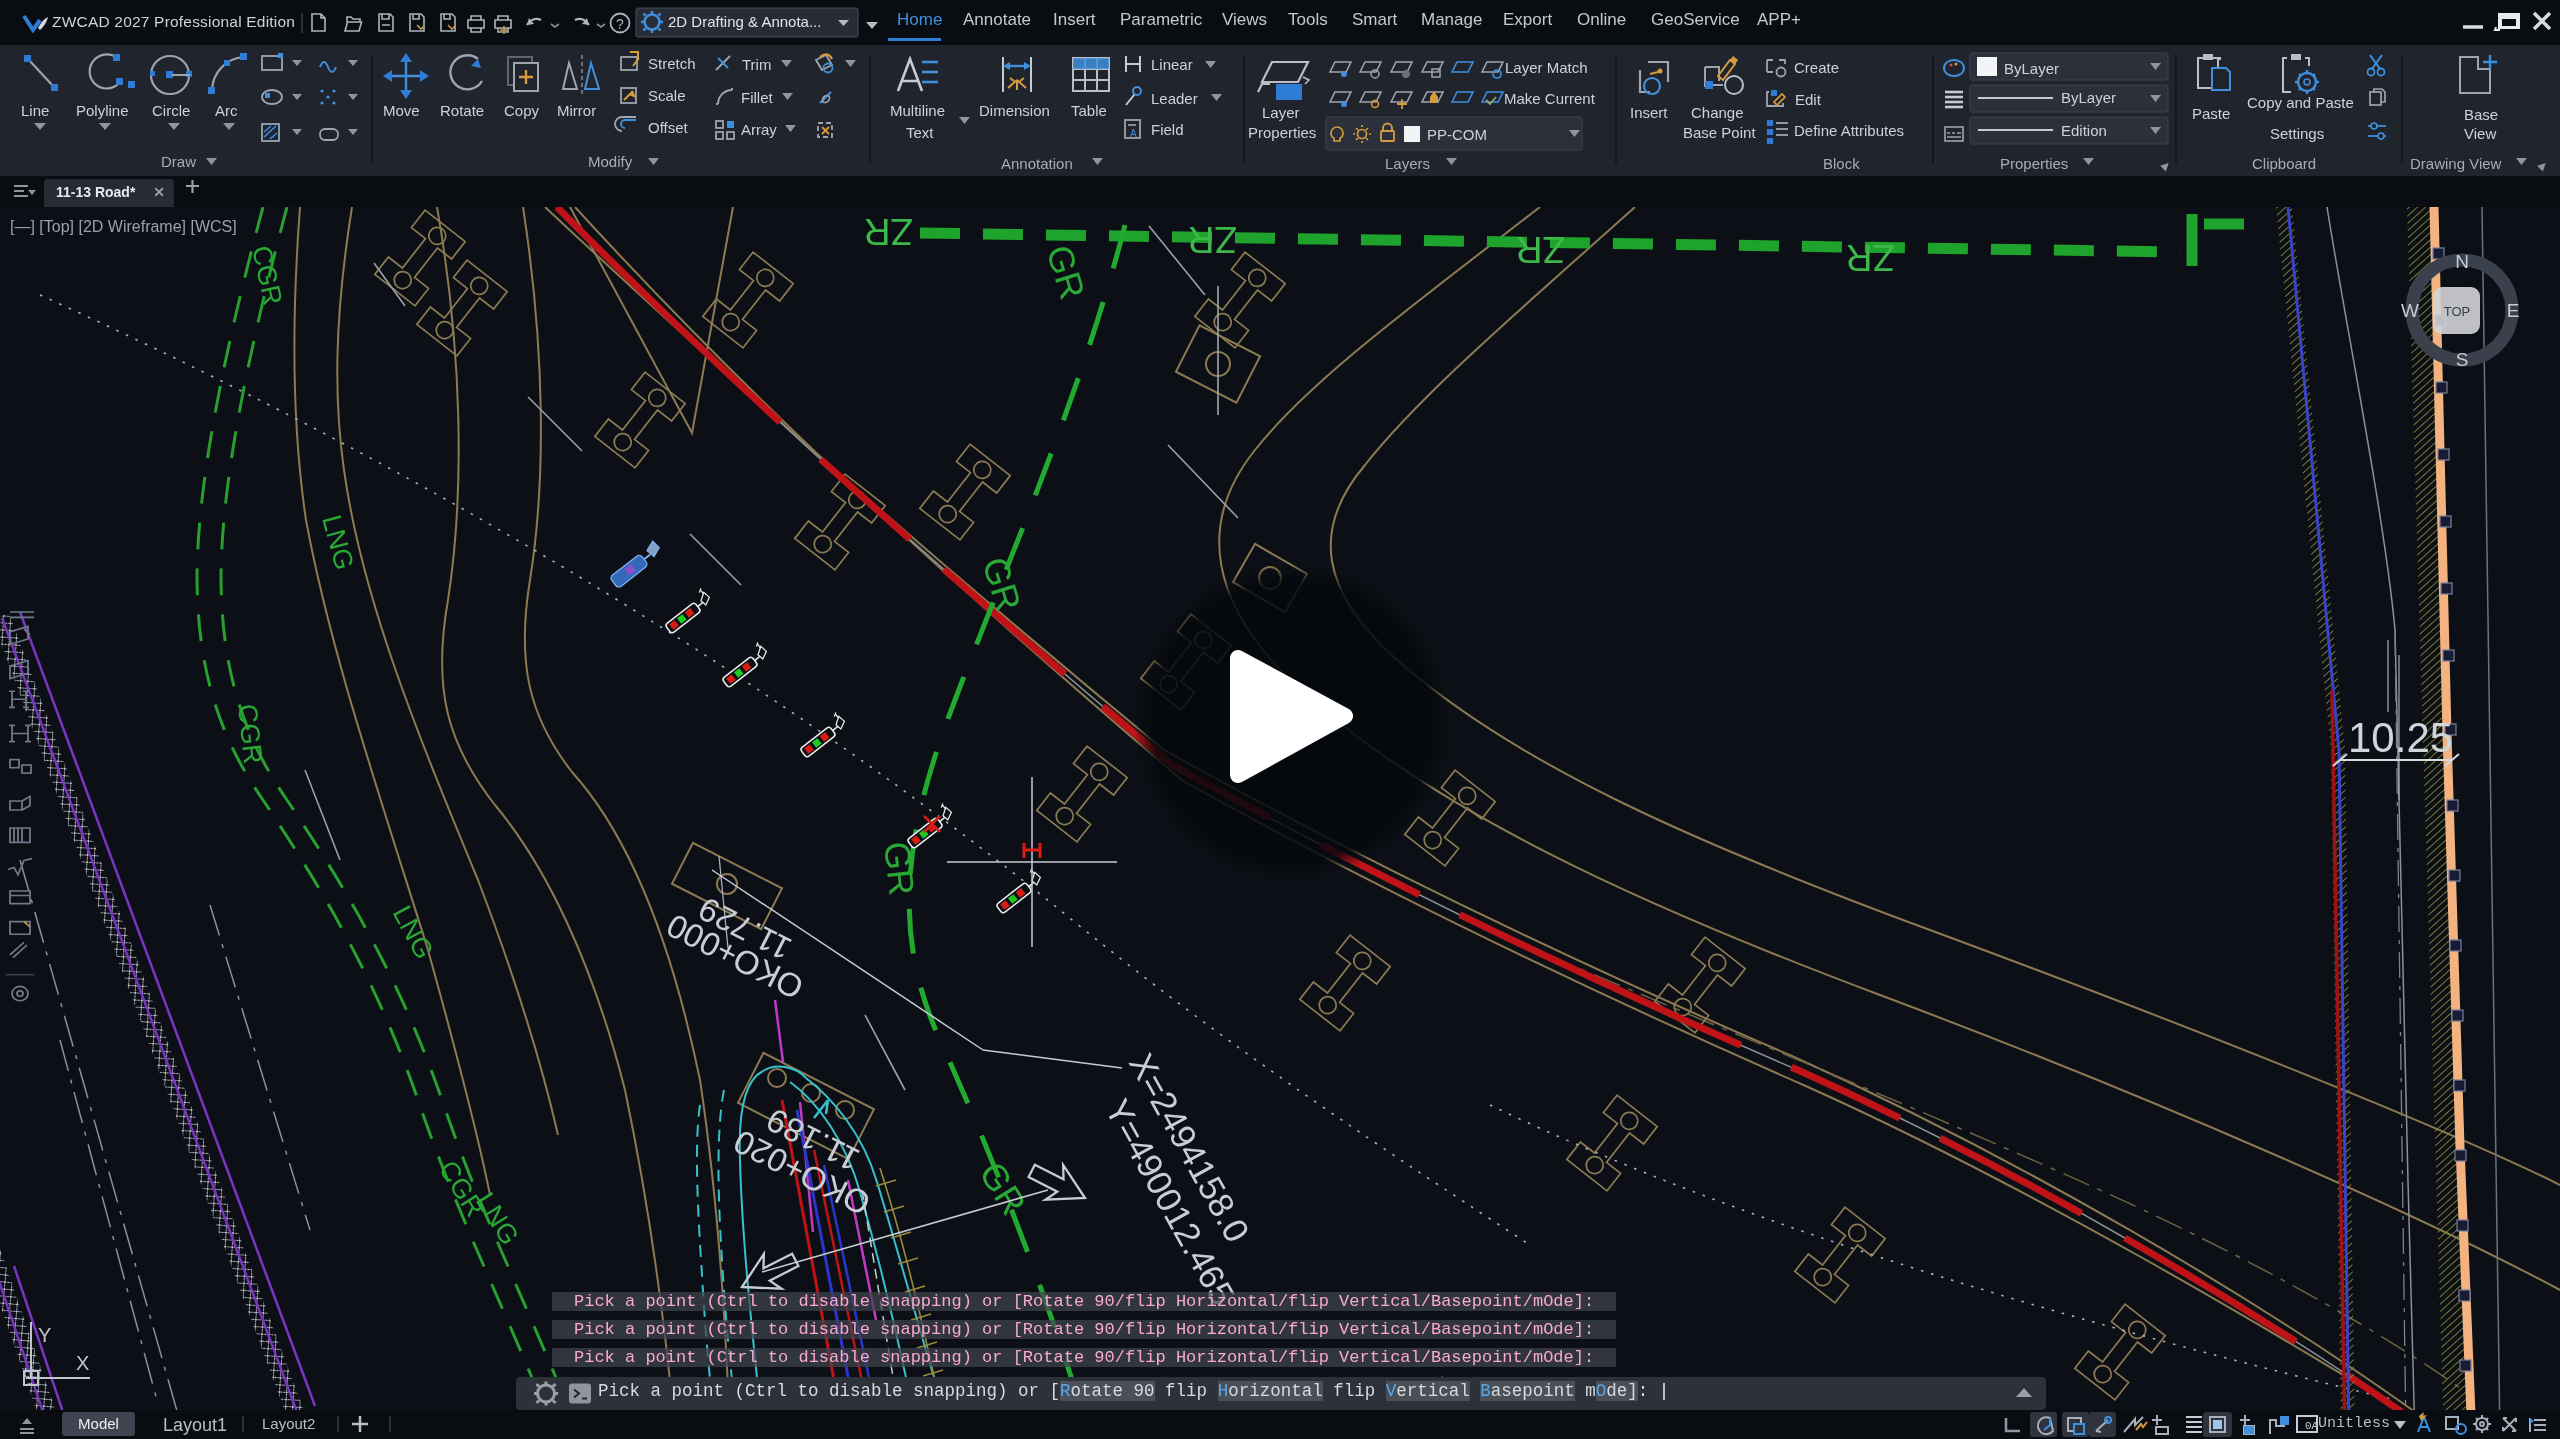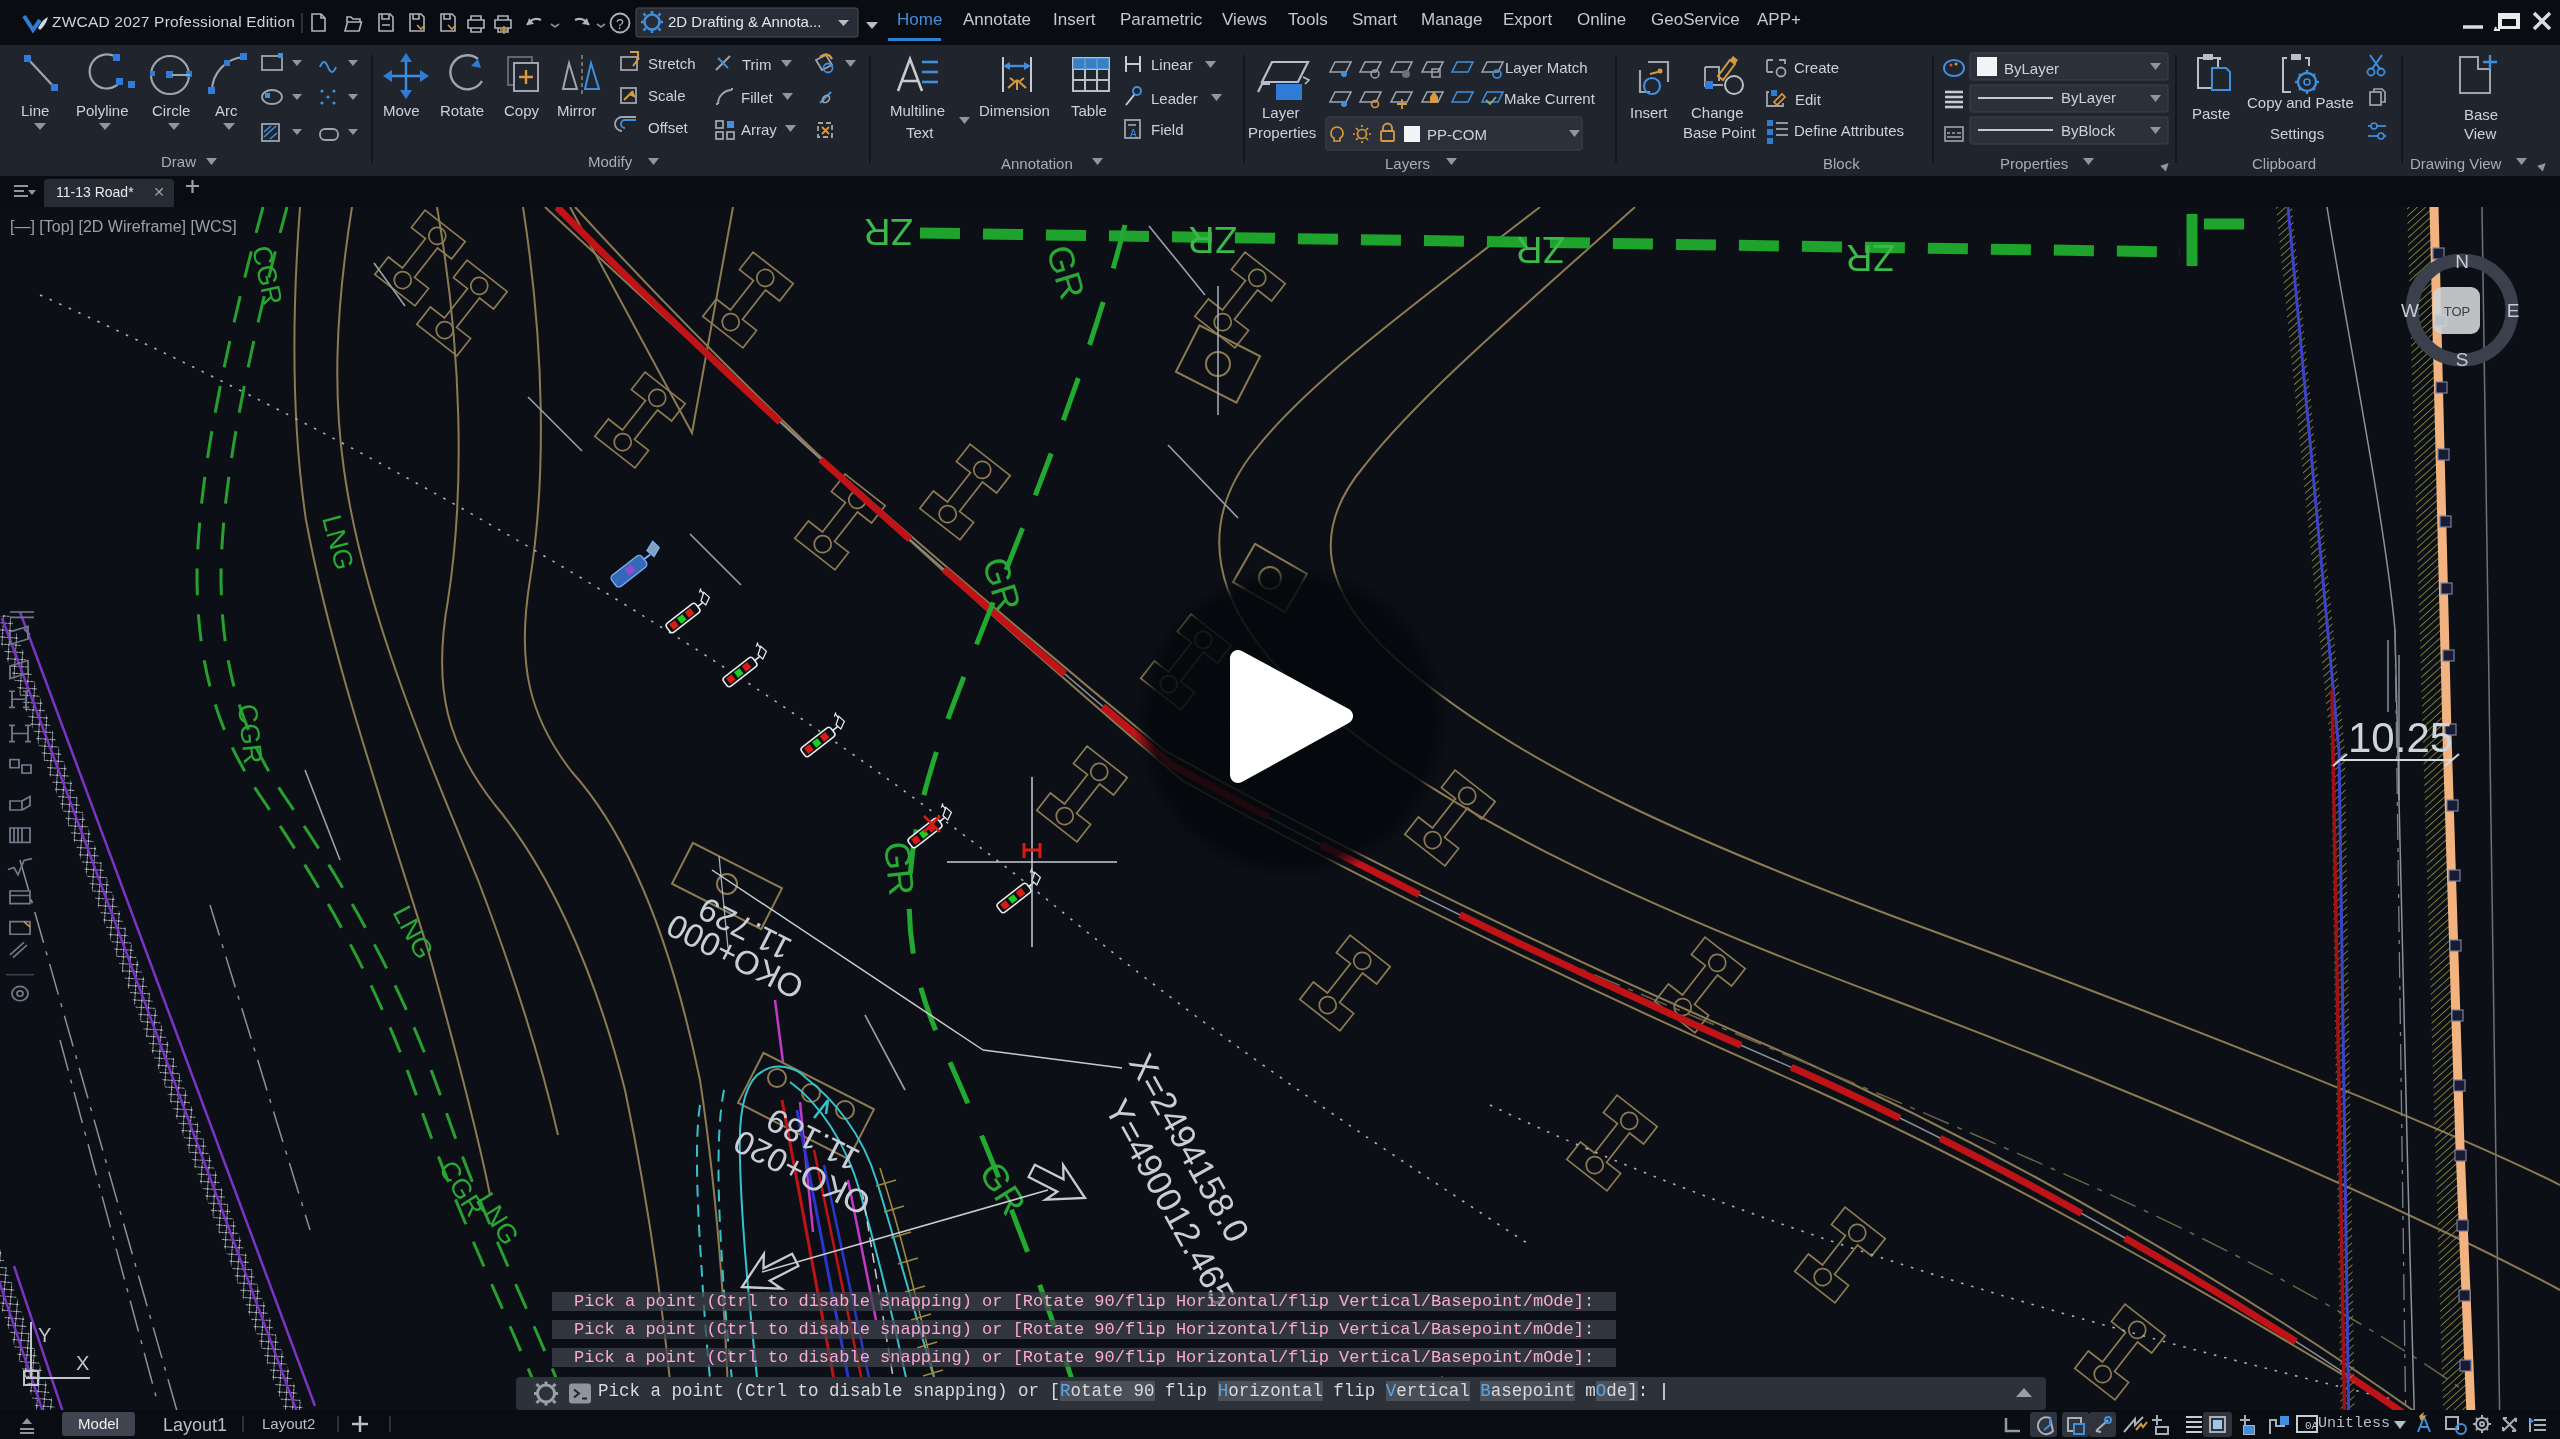--- a/index.html
+++ b/index.html
@@ -8,21 +8,21 @@
   
   #titlebar { position:absolute; left:0; top:0; width:2560px; height:45px; background:#090c10; color:#c9ced5; }
   .tmenu { position:absolute; top:10px; font-size:17px; color:#c4c9d0; }
   .tmenu.active { color:#3f8fdc;margin-left:8px; }
   
   #ribbon { position:absolute; left:0; top:45px; width:2560px; height:131px; background:#20242d; }
   .rlabel { position:absolute; top:150px; font-size:15px; color:#a6adb7; white-space:nowrap; }
   .rtext { position:absolute; font-size:15px; color:#ced2d8; white-space:nowrap; }
   
   #tabbar { position:absolute; left:0; top:176px; width:2560px; height:31px; background:#090c10; }
-  #dtab { position:absolute; left:44px; top:3px; width:130px; height:28px; background:#262b34; border-radius:4px 4px 0 0; color:#e8eaee; font-size:14px; }
+  #dtab { position:absolute; left:44px; top:3px; width:130px; height:28px; background:#262b34; border-radius:4px 4px 0 0; color:#e8eaee; font-size:14px;font-weight:bold; }
   
   #canvas { position:absolute; left:0; top:207px; width:2560px; height:1203px; background:#0c1016; }
   
   .cmdrow { position:absolute; font-family:"Liberation Mono", monospace; font-size:17px; color:#f9a8d4; background:rgba(64,68,76,0.72); padding:0 22px; white-space:pre; }
   #cmdbar { position:absolute; left:516px; top:1377px; width:1530px; height:33px; background:#2c313a; border-radius:4px; color:#d7dade; font-family:"Liberation Mono", monospace; font-size:17.5px; }
   
   #statusbar { position:absolute; left:0; top:1410px; width:2560px; height:29px; background:#090c10; color:#aeb4bc; }
   .schip { position:absolute; top:2px; height:24px; border-radius:3px; font-size:15px; color:#eceef1; text-align:center; }
 </style>
 </head>
@@ -453,21 +453,21 @@
     <div class="rtext" style="left:1504px;top:45px">Make Current</div>
     <div class="rtext" style="left:1427px;top:81px">PP-COM</div>
     <div class="rtext" style="left:1630px;top:59px">Insert</div>
     <div class="rtext" style="left:1691px;top:59px">Change</div>
     <div class="rtext" style="left:1683px;top:79px">Base Point</div>
     <div class="rtext" style="left:1794px;top:14px">Create</div>
     <div class="rtext" style="left:1795px;top:46px">Edit</div>
     <div class="rtext" style="left:1794px;top:77px">Define Attributes</div>
     <div class="rtext" style="left:2004px;top:15px">ByLayer</div>
     <div class="rtext" style="left:2061px;top:44px">ByLayer</div>
-    <div class="rtext" style="left:2061px;top:77px">ByBlock</div>
+    <div class="rtext" style="left:2061px;top:77px">Edition</div>
     <div class="rtext" style="left:2192px;top:60px">Paste</div>
     <div class="rtext" style="left:2247px;top:49px">Copy and Paste</div>
     <div class="rtext" style="left:2270px;top:80px">Settings</div>
     <div class="rtext" style="left:2464px;top:61px">Base</div>
     <div class="rtext" style="left:2464px;top:80px">View</div>
 
     <div class="rlabel" style="left:161px;top:108px">Draw</div>
     <div class="rlabel" style="left:588px;top:108px">Modify</div>
     <div class="rlabel" style="left:1001px;top:110px">Annotation</div>
     <div class="rlabel" style="left:1385px;top:110px">Layers</div>

